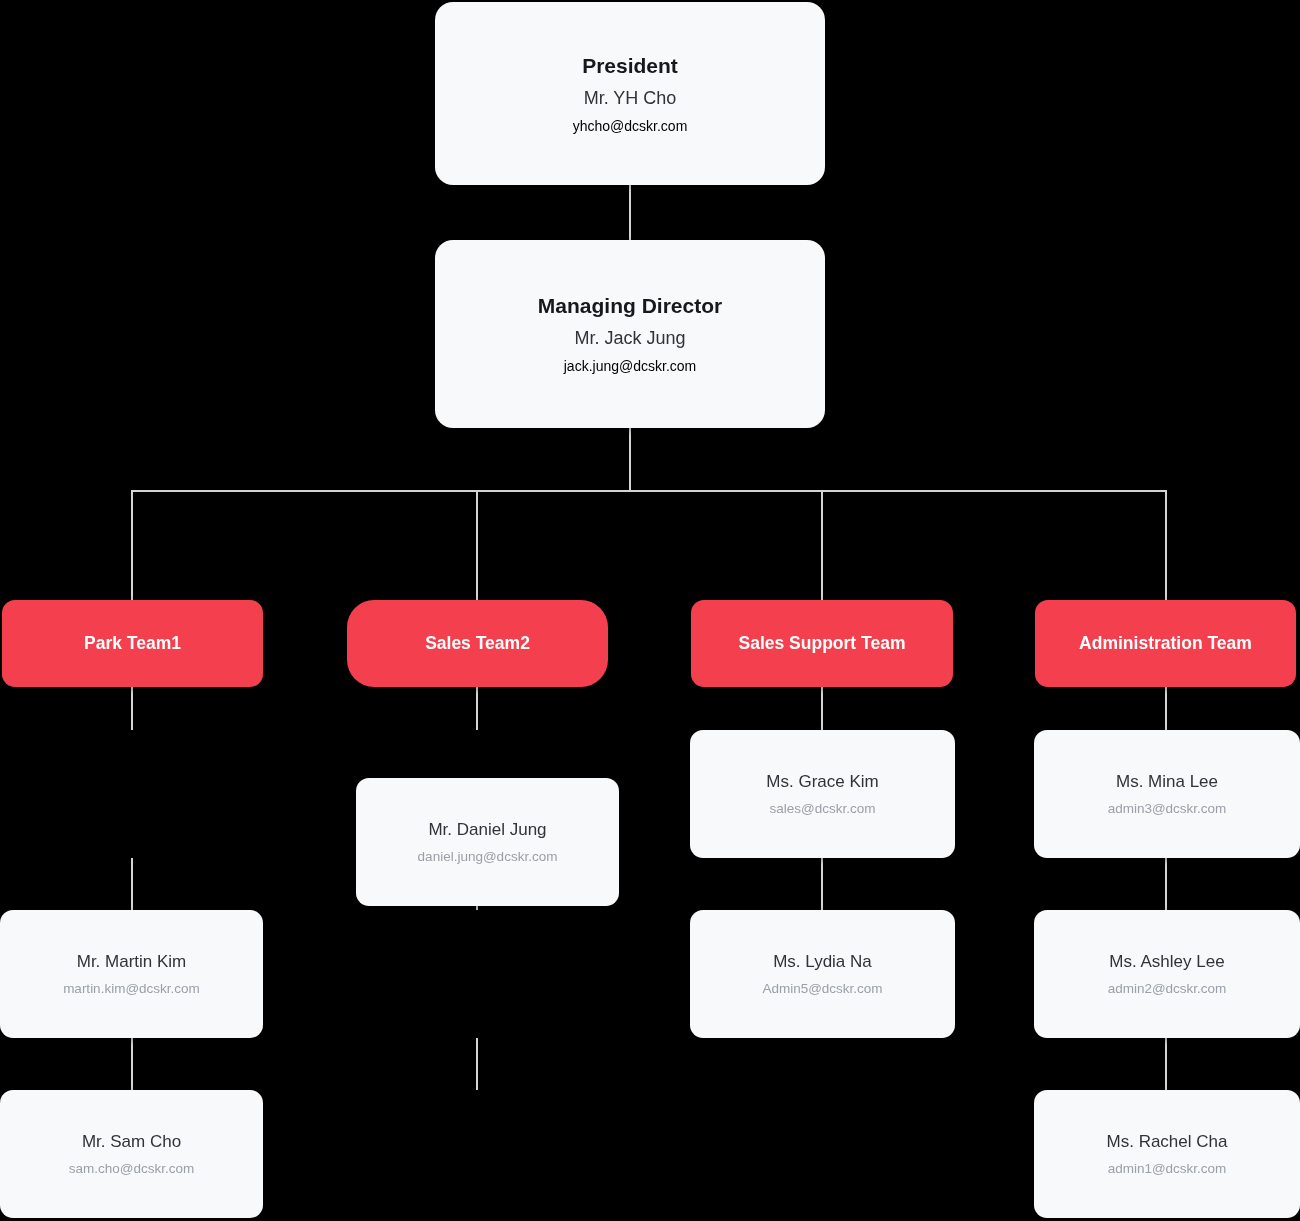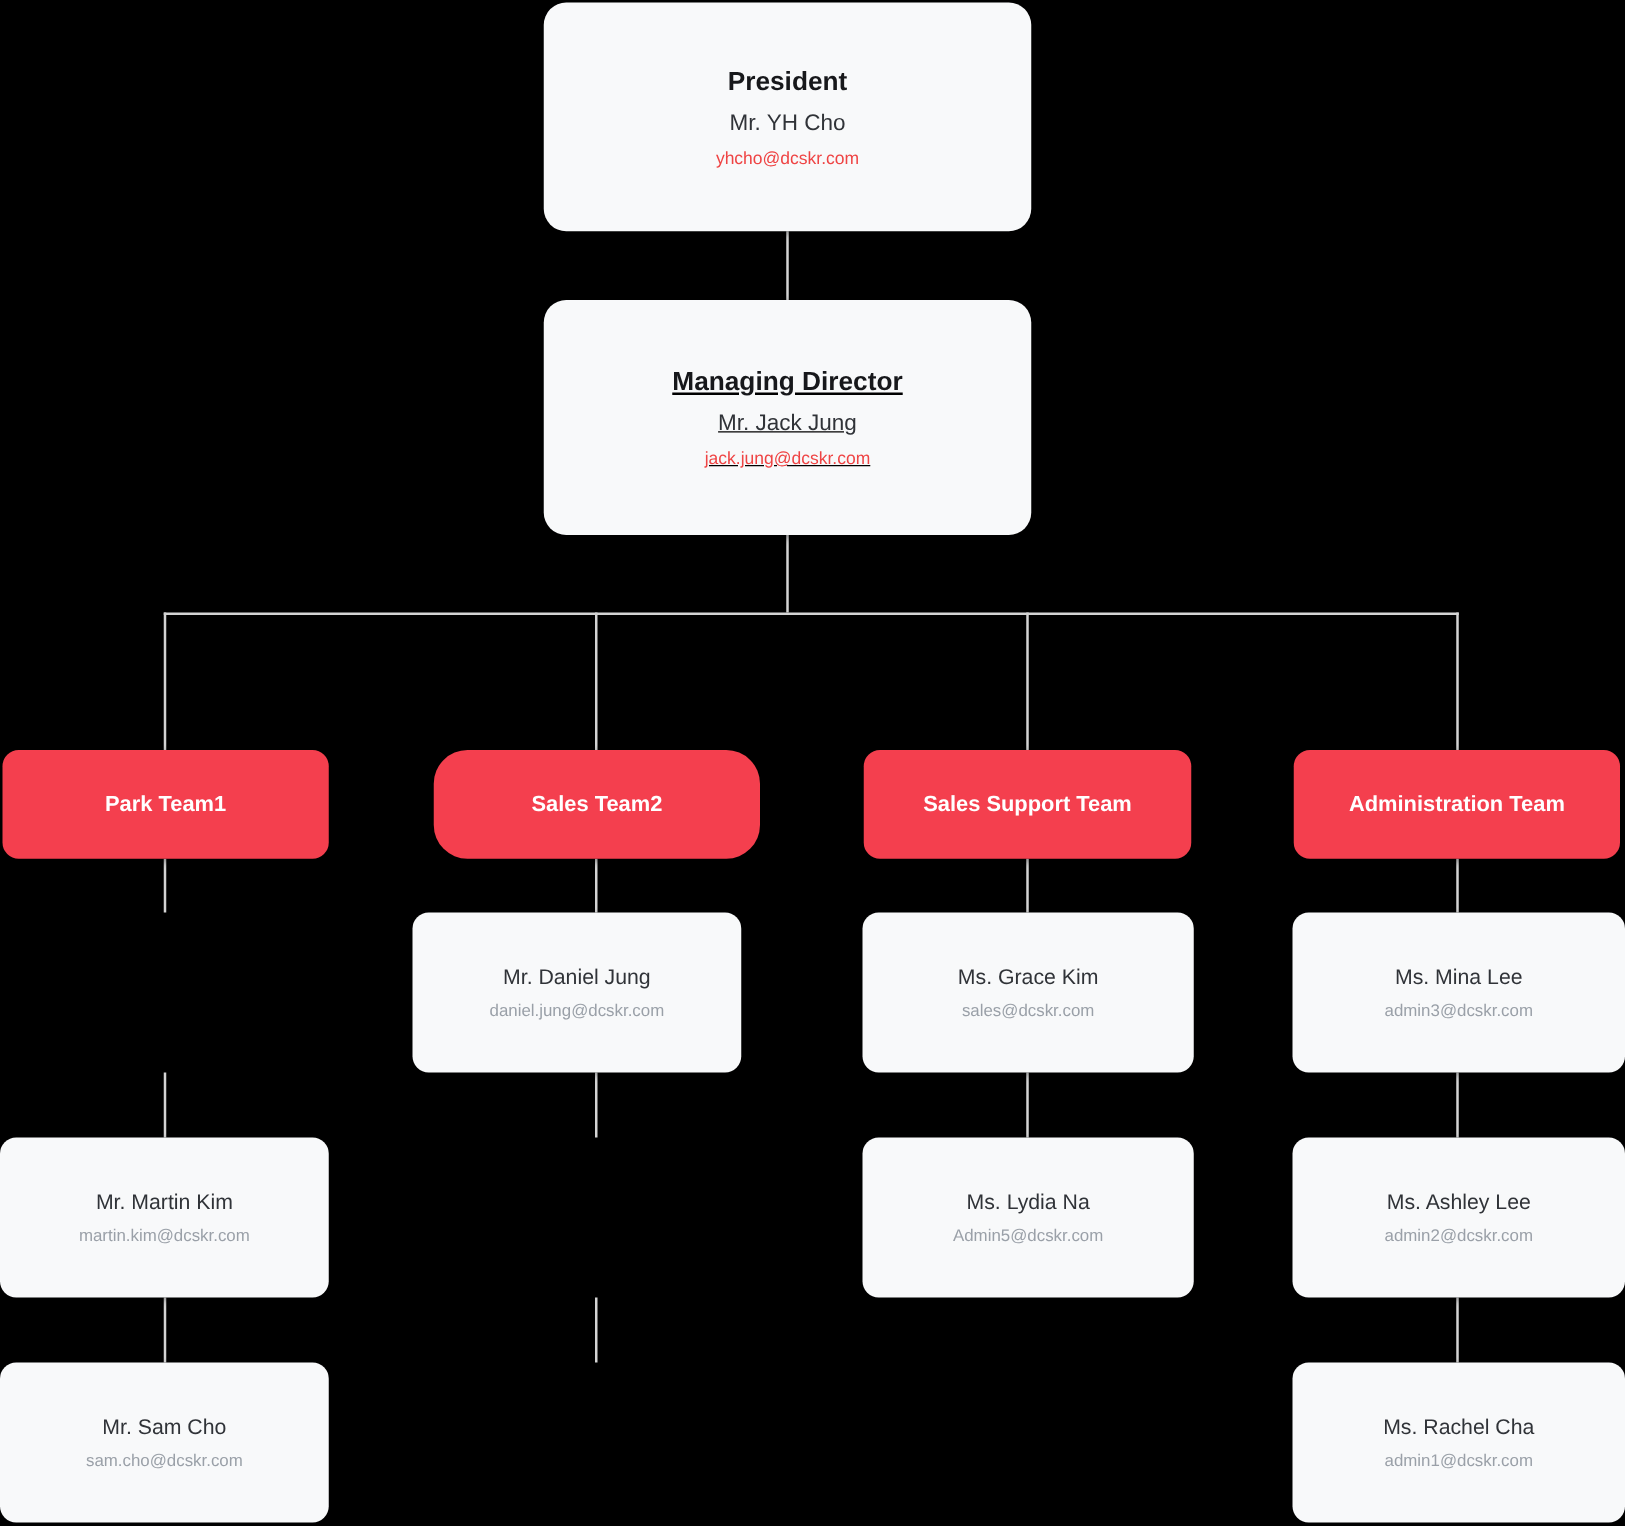--- a/index.html
+++ b/index.html
@@ -42,24 +42,24 @@
     color: #17181b;
     margin-bottom: 10px;
   }
   .exec .name {
     font-size: 18px;
     color: #303338;
     margin-bottom: 9px;
   }
   .exec .email {
     font-size: 14px;
-    color: #ef4444;
+    color: #000000;
   }
   #president { top: 2px; height: 183px; }
-  #director  { top: 240px; height: 188px; text-decoration: underline; }
+  #director  { top: 240px; height: 188px; }
 
   .team-header {
     position: absolute;
     top: 600px;
     height: 87px;
     background: #f43f4e;
     border-radius: 13px;
     color: #ffffff;
     font-weight: bold;
     font-size: 17.5px;
@@ -82,21 +82,21 @@
   .member .name {
     font-size: 17px;
     color: #303338;
     margin-bottom: 9px;
   }
   .member .email {
     font-size: 13.5px;
     color: #9aa0a8;
   }
   .c1 { left: 0px; }
-  .c2 { left: 330px; }
+  .c2 { left: 356px; margin-top: 48px; }
   .c3 { left: 690px; width: 265px; }
   .c4 { left: 1034px; width: 266px; }
   .r1 { top: 730px; }
   .r2 { top: 910px; }
   .r3 { top: 1090px; }
 </style>
 </head>
 <body>
 
 <div class="chart">

